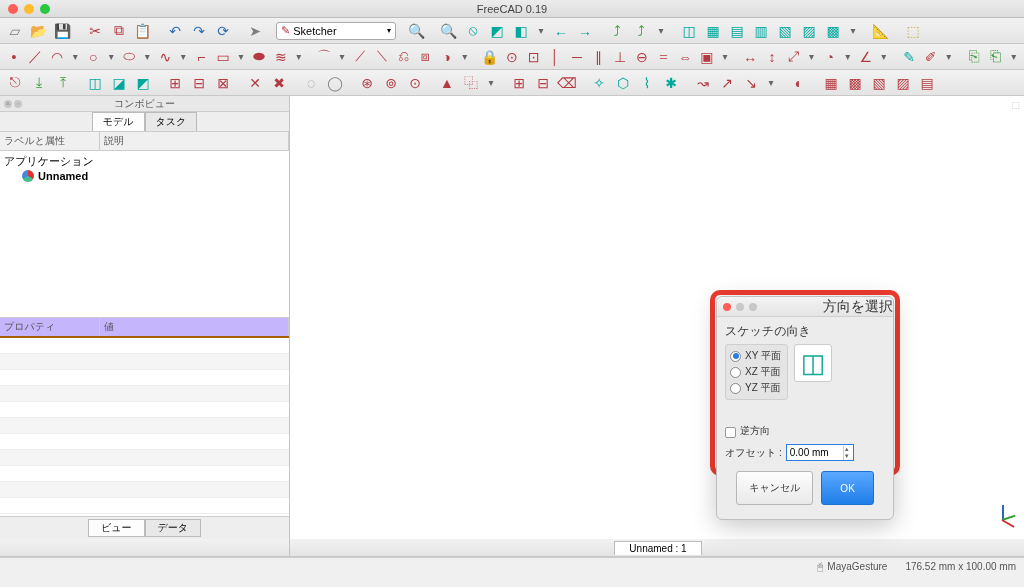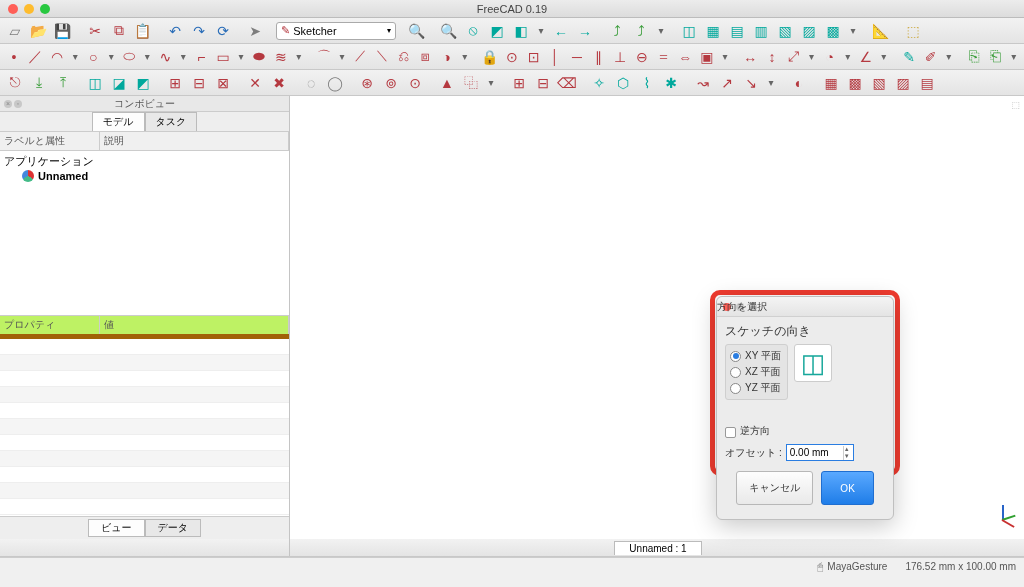--- a/index.html
+++ b/index.html
@@ -56,21 +56,21 @@
   .taba{font-size:10px;padding:2px 10px;border:1px solid #bbb;background:#fff;border-bottom:none;}
   .taba.active{background:#fdfdfd;}
   .taba:not(.active){background:#e8e8e8;}
   .tree-head{display:flex;font-size:10px;color:#555;background:#f0f0f0;border-bottom:1px solid #ccc;}
   .tree-head div{padding:2px 4px;border-right:1px solid #ccc;}
   .tree-head .c1{width:100px;} .tree-head .c2{flex:1;}
   .tree{flex:1;background:#fff;font-size:11px;padding:2px 4px;overflow:auto;}
   .tree .node{padding:1px 0;}
   .tree .child{padding-left:18px;display:flex;align-items:center;gap:4px;font-weight:bold;}
   .doc-ico{width:12px;height:12px;border-radius:50%;background:conic-gradient(#d33 0 120deg,#4b8 120deg 240deg,#48d 240deg 360deg);}
-  .prop-head{display:flex;font-size:10px;color:#555;background:#bef264;border-top:1px solid #ccc;border-bottom:5px solid #a16207;}
+  .prop-head{display:flex;font-size:10px;color:#555;background:#c4b5fd;border-top:1px solid #ccc;border-bottom:2px solid #a16207;}
   .prop-head div{padding:2px 4px;border-right:1px solid #ccc;}
   .prop-head .c1{width:100px;} .prop-head .c2{flex:1;}
   .prop-grid{flex:1.1;background:#fff;}
   .prop-grid .row{height:16px;border-bottom:1px solid #eee;}
   .prop-grid .row:nth-child(even){background:#f5f5f5;}
   .tabs-b{display:flex;justify-content:center;background:#eee;border-top:1px solid #ccc;padding:2px 0;}
   .tabb{font-size:10px;padding:1px 12px;border:1px solid #bbb;background:#fff;}
   .tabb.active{background:#fdfdfd;}
   .tabb:not(.active){background:#e8e8e8;}
 
@@ -101,21 +101,21 @@
     font-size:11px;color:#333;
   }
   .dlg-title{
     height:20px;border-bottom:1px solid #d0d0d0;
     display:flex;align-items:center;position:relative;
     background:linear-gradient(#f4f4f4,#e4e4e4);border-radius:6px 6px 0 0;
   }
   .dlg-title .tls{display:flex;gap:5px;padding-left:6px;}
   .dlg-title .t{width:8px;height:8px;border-radius:50%;background:#c8c8c8;}
   .dlg-title .t.red{background:#ff5f57;}
-  .dlg-title .txt{position:absolute;left:0;right:0;text-align:left;font-size:10px;}
+  .dlg-title .txt{position:absolute;left:0;right:0;text-align:right;font-size:14px;}
   .dlg-body{padding:6px 8px;}
   .grp-label{font-size:12px;margin-bottom:4px;}
   .orient-row{display:flex;gap:6px;}
   .radios{display:flex;flex-direction:column;gap:2px;background:#e4e4e4;border:1px solid #cfcfcf;border-radius:3px;padding:4px 6px 4px 4px;}
   .radio{display:flex;align-items:center;gap:4px;font-size:10px;}
   .radio .bullet{width:11px;height:11px;border:1px solid #888;border-radius:50%;background:#fff;display:flex;align-items:center;justify-content:center;}
   .radio.sel .bullet::after{content:"";width:6px;height:6px;border-radius:50%;background:#2a7de1;}
   .plane-ico{
     width:38px;height:38px;border:1px solid #ccc;border-radius:3px;background:#fff;
     display:flex;align-items:center;justify-content:center;color:#17a79b;font-size:26px;

